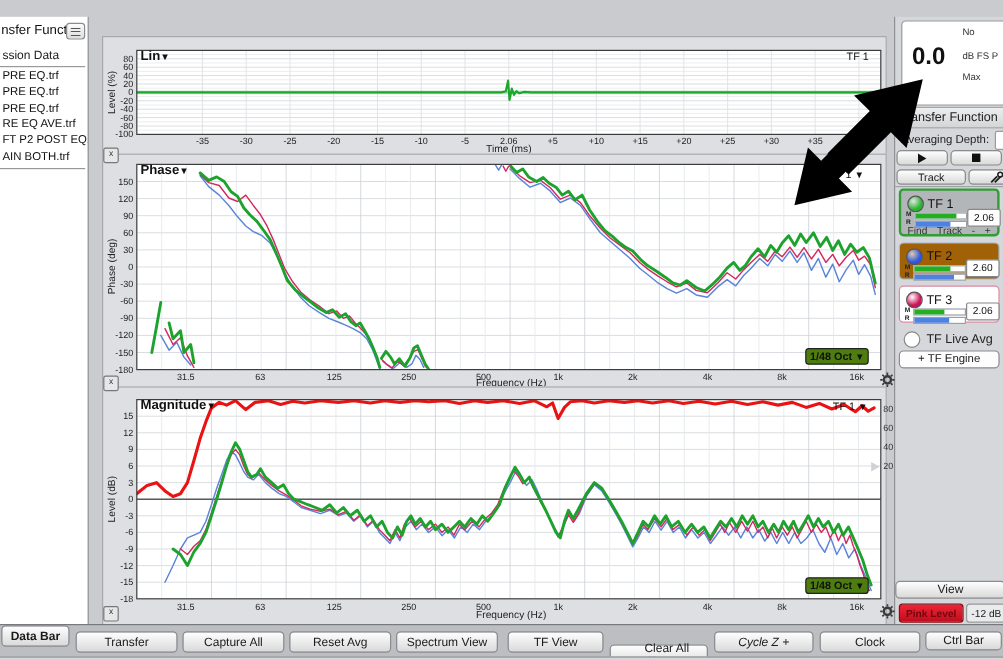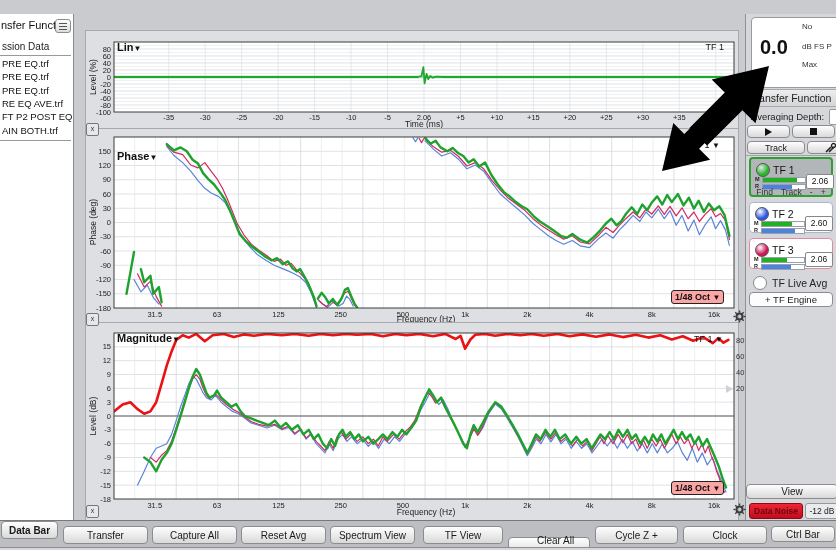--- a/index.html
+++ b/index.html
@@ -21,21 +21,21 @@
   .sb-section{position:absolute;left:2px;top:27px;font-size:10px;color:#222;white-space:nowrap;}
   .sb-div{position:absolute;left:0;width:71px;height:1px;background:#999;}
   .sb-item{position:absolute;left:2px;height:13px;font-size:9.5px;color:#111;white-space:nowrap;cursor:default;}
   .pane{position:absolute;background:#dddfe3;border:1px solid #a7a9ac;z-index:5;}
   .pane svg{position:absolute;left:0;top:0;}
   .plot-title{position:absolute;font-size:11px;font-weight:bold;color:#111;z-index:6;white-space:nowrap;}
   .dn{font-size:8px;}
   .badge{position:absolute;font-size:9px;color:#111;z-index:6;white-space:nowrap;}
   .ylab{position:absolute;font-size:8.5px;color:#222;width:70px;text-align:center;transform:rotate(-90deg);z-index:6;}
   .xlab{position:absolute;font-size:8.5px;color:#222;width:120px;text-align:center;z-index:6;}
-  .oct-btn{position:absolute;background:#fca5a5;border:1px solid #222;border-radius:3px;font-size:9px;font-weight:bold;
+  .oct-btn{position:absolute;background:#4d7c0f;border:1px solid #222;border-radius:3px;font-size:9px;font-weight:bold;
       color:#111;padding:0 3px;height:12px;line-height:12px;z-index:7;white-space:nowrap;}
   .close-btn{position:absolute;width:11px;height:11px;background:#e6e7e9;border:1px solid #777;border-radius:2px;
       font-size:7px;line-height:10px;text-align:center;color:#333;z-index:20;}
   .rs-num{position:absolute;font-size:7.5px;color:#333;z-index:20;}
   .rs-ptr{position:absolute;width:0;height:0;border-top:4px solid transparent;border-bottom:4px solid transparent;
       border-left:7px solid #cfd1d4;z-index:20;}
   .gear{position:absolute;z-index:20;}
   .rpanel{position:absolute;left:745px;top:14px;width:91px;height:506px;background:#d5d7da;border-left:1px solid #8e9093;z-index:10;}
   .card{position:absolute;background:#fff;border:1px solid #9a9a9a;border-radius:4px;}
   .big-num{position:absolute;left:8px;top:18px;font-size:20px;font-weight:bold;color:#111;}
@@ -243,21 +243,21 @@
         <text x="130.98418111651745" y="188" text-anchor="middle" font-size="7.5" fill="#222">63</text>
         <text x="192.48187025110892" y="188" text-anchor="middle" font-size="7.5" fill="#222">125</text>
         <text x="254.69473602166502" y="188" text-anchor="middle" font-size="7.5" fill="#222">250</text>
         <text x="316.9076017922211" y="188" text-anchor="middle" font-size="7.5" fill="#222">500</text>
         <text x="379.1204675627772" y="188" text-anchor="middle" font-size="7.5" fill="#222">1k</text>
         <text x="441.3333333333334" y="188" text-anchor="middle" font-size="7.5" fill="#222">2k</text>
         <text x="503.5461991038895" y="188" text-anchor="middle" font-size="7.5" fill="#222">4k</text>
         <text x="565.7590648744456" y="188" text-anchor="middle" font-size="7.5" fill="#222">8k</text>
         <text x="627.9719306450016" y="188" text-anchor="middle" font-size="7.5" fill="#222">16k</text>
       </svg>
-    <div class="plot-title" style="left:31px;top:21px"><span>Phase</span><span class="dn">▼</span></div>
+    <div class="plot-title" style="left:31px;top:7px"><span>Phase</span><span class="dn">▼</span></div>
     <div class="badge" style="right:18px;top:11px"><span>TF 1</span> <span class="dn">▼</span></div>
     <div class="ylab" style="left:-28px;top:88px">Phase (deg)</div>
     <div class="xlab" style="left:280px;top:185px">Frequency (Hz)</div>
     <div class="oct-btn" style="left:585px;top:161px"><span>1/48 Oct</span> <span class="dn">▼</span></div>
   </div>
 
   <div class="pane" style="left:85px;top:322px;width:652px;height:198px">
     <svg id="mag-svg" width="652" height="198">
         <rect x="28" y="10" width="620" height="166" fill="#fff"></rect>
         <line x1="28" x2="648" y1="162.16666666666666" y2="162.16666666666666" stroke="#d2d6db" stroke-width="0.7"></line>
@@ -414,21 +414,21 @@
           <div class="mfill" style="width: 70%; background: rgb(77, 130, 224);"></div>
         </div>
         <div class="val-box" style="top: 15px;">2.06</div>
         <div class="ctl-row" style="top: 28px;">
           <span>Find</span>
           <span>Track</span>
           <span>-</span>
           <span>+</span>
         </div>
       </div>
-      <div class="tf-card" style="top: 202px; height: 31px; background: #ffffff; border: 1px solid rgb(169, 182, 204);">
+      <div class="tf-card" style="top: 202px; height: 31px; background: #a16207; border: 1px solid rgb(169, 182, 204);">
         <div class="led" style="background: radial-gradient(circle at 35% 30%, rgba(255, 255, 255, 0.667), rgb(46, 86, 224) 60%);"></div>
         <div class="tf-name" style="">TF 2</div>
         <div class="mlabel" style="top: 17px;">M</div>
         <div class="mtrack" style="top: 18px;">
           <div class="mfill" style="width: 72%; background: rgb(34, 176, 34);"></div>
         </div>
         <div class="mlabel" style="top: 24px;">R</div>
         <div class="mtrack" style="top: 25px;">
           <div class="mfill" style="width: 78%; background: rgb(77, 130, 224);"></div>
         </div>
@@ -445,33 +445,33 @@
         <div class="mtrack" style="top: 25px;">
           <div class="mfill" style="width: 68%; background: rgb(77, 130, 224);"></div>
         </div>
         <div class="val-box" style="top: 13px;">2.06</div>
       </div>
     </div>
   <div style="position:absolute;left:753px;top:276px;width:12px;height:12px;border-radius:50%;background:#fff;border:1px solid #888;z-index:12"></div>
   <div class="small-lbl" style="left:772px;top:277px;font-size:10.5px;z-index:12">TF Live Avg</div>
   <div class="btn" style="left:749px;top:292px;width:84px;height:15px;font-size:9.5px;background:#fdfdfd;z-index:12">+ TF Engine</div>
   <div class="btn" style="left:746px;top:484px;width:92px;height:15px;z-index:12">View</div>
-  <div class="pn-btn" style="left:749px;top:503px;width:52px;height:14px;z-index:12">Data Noise</div>
+  <div class="pn-btn" style="left:749px;top:503px;width:52px;height:14px;z-index:12">Pink Level</div>
   <div class="pn-val" style="left:805px;top:503px;width:32px;height:14px;z-index:12">-12 dB</div>
 
   <div class="toolbar">
     <div id="toolbar-row">
         <div class="btn" style="left: 1px; top: 0; width: 57px; height: 18px; font-weight: bold;">Data Bar</div>
         <div class="btn" style="left: 63px; top: 5px; width: 85px; height: 18px;">Transfer</div>
         <div class="btn" style="left: 152px; top: 5px; width: 85px; height: 18px;">Capture All</div>
         <div class="btn" style="left: 241px; top: 5px; width: 85px; height: 18px;">Reset Avg</div>
         <div class="btn" style="left: 330px; top: 5px; width: 85px; height: 18px;">Spectrum View</div>
         <div class="btn" style="left: 423px; top: 5px; width: 80px; height: 18px;">TF View</div>
         <div class="btn" style="left: 508px; top: 16px; width: 82px; height: 18px; padding-left: 28px;">Clear All dB</div>
-        <div class="btn" style="left: 595px; top: 5px; width: 83px; height: 18px;">Cycle Z +</div>
+        <div class="btn" style="left: 595px; top: 5px; width: 83px; height: 18px; font-style: italic;">Cycle Z +</div>
         <div class="btn" style="left: 683px; top: 5px; width: 84px; height: 18px;">Clock</div>
         <div class="btn" style="left: 771px; top: 5px; width: 64px; height: 16px;">Ctrl Bar</div>
       </div>
     <div class="toolbar-bottom"></div>
   </div>
 
   <svg class="overlay" width="836" height="550">
     <polygon points="769,66 755.5,123.3 742.4,110.2 707.1,145.5 689.5,127.9 724.8,92.6 711.7,79.5" fill="#000"></polygon>
     <polygon points="662,171 673.3,122.9 684.3,133.9 711.2,107 726,121.8 699.1,148.7 710.1,159.7" fill="#000"></polygon>
   </svg>

